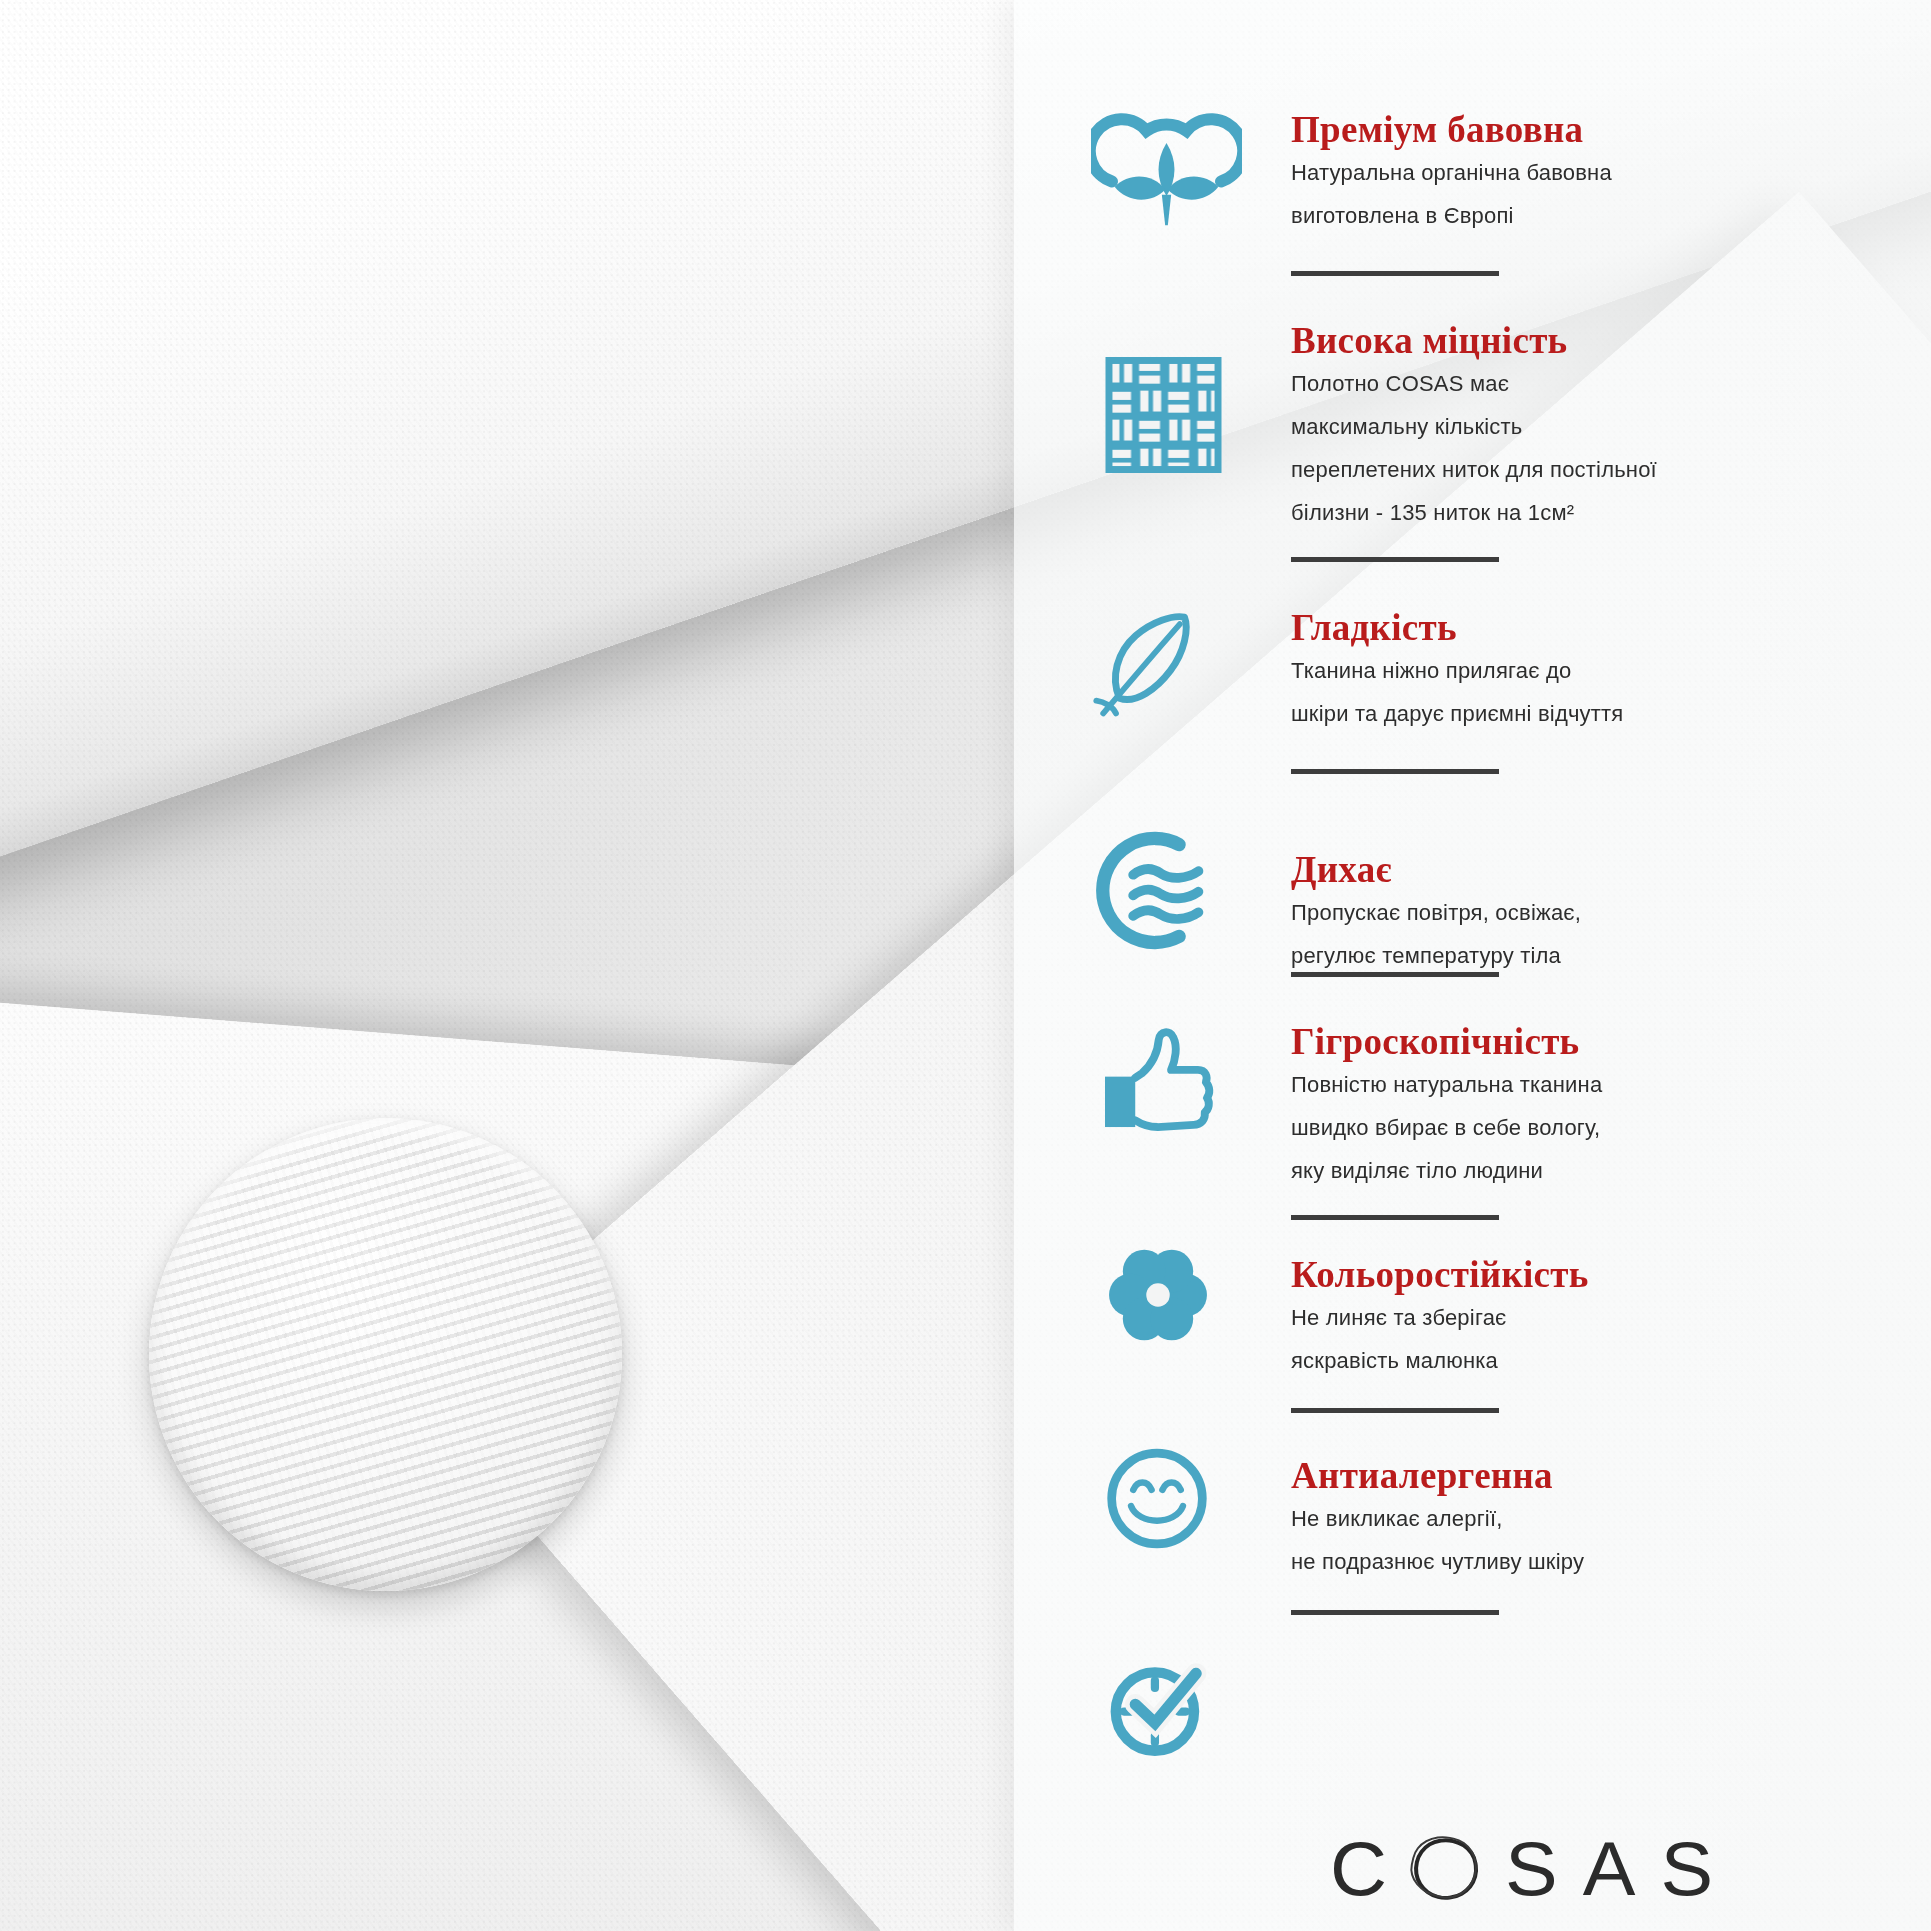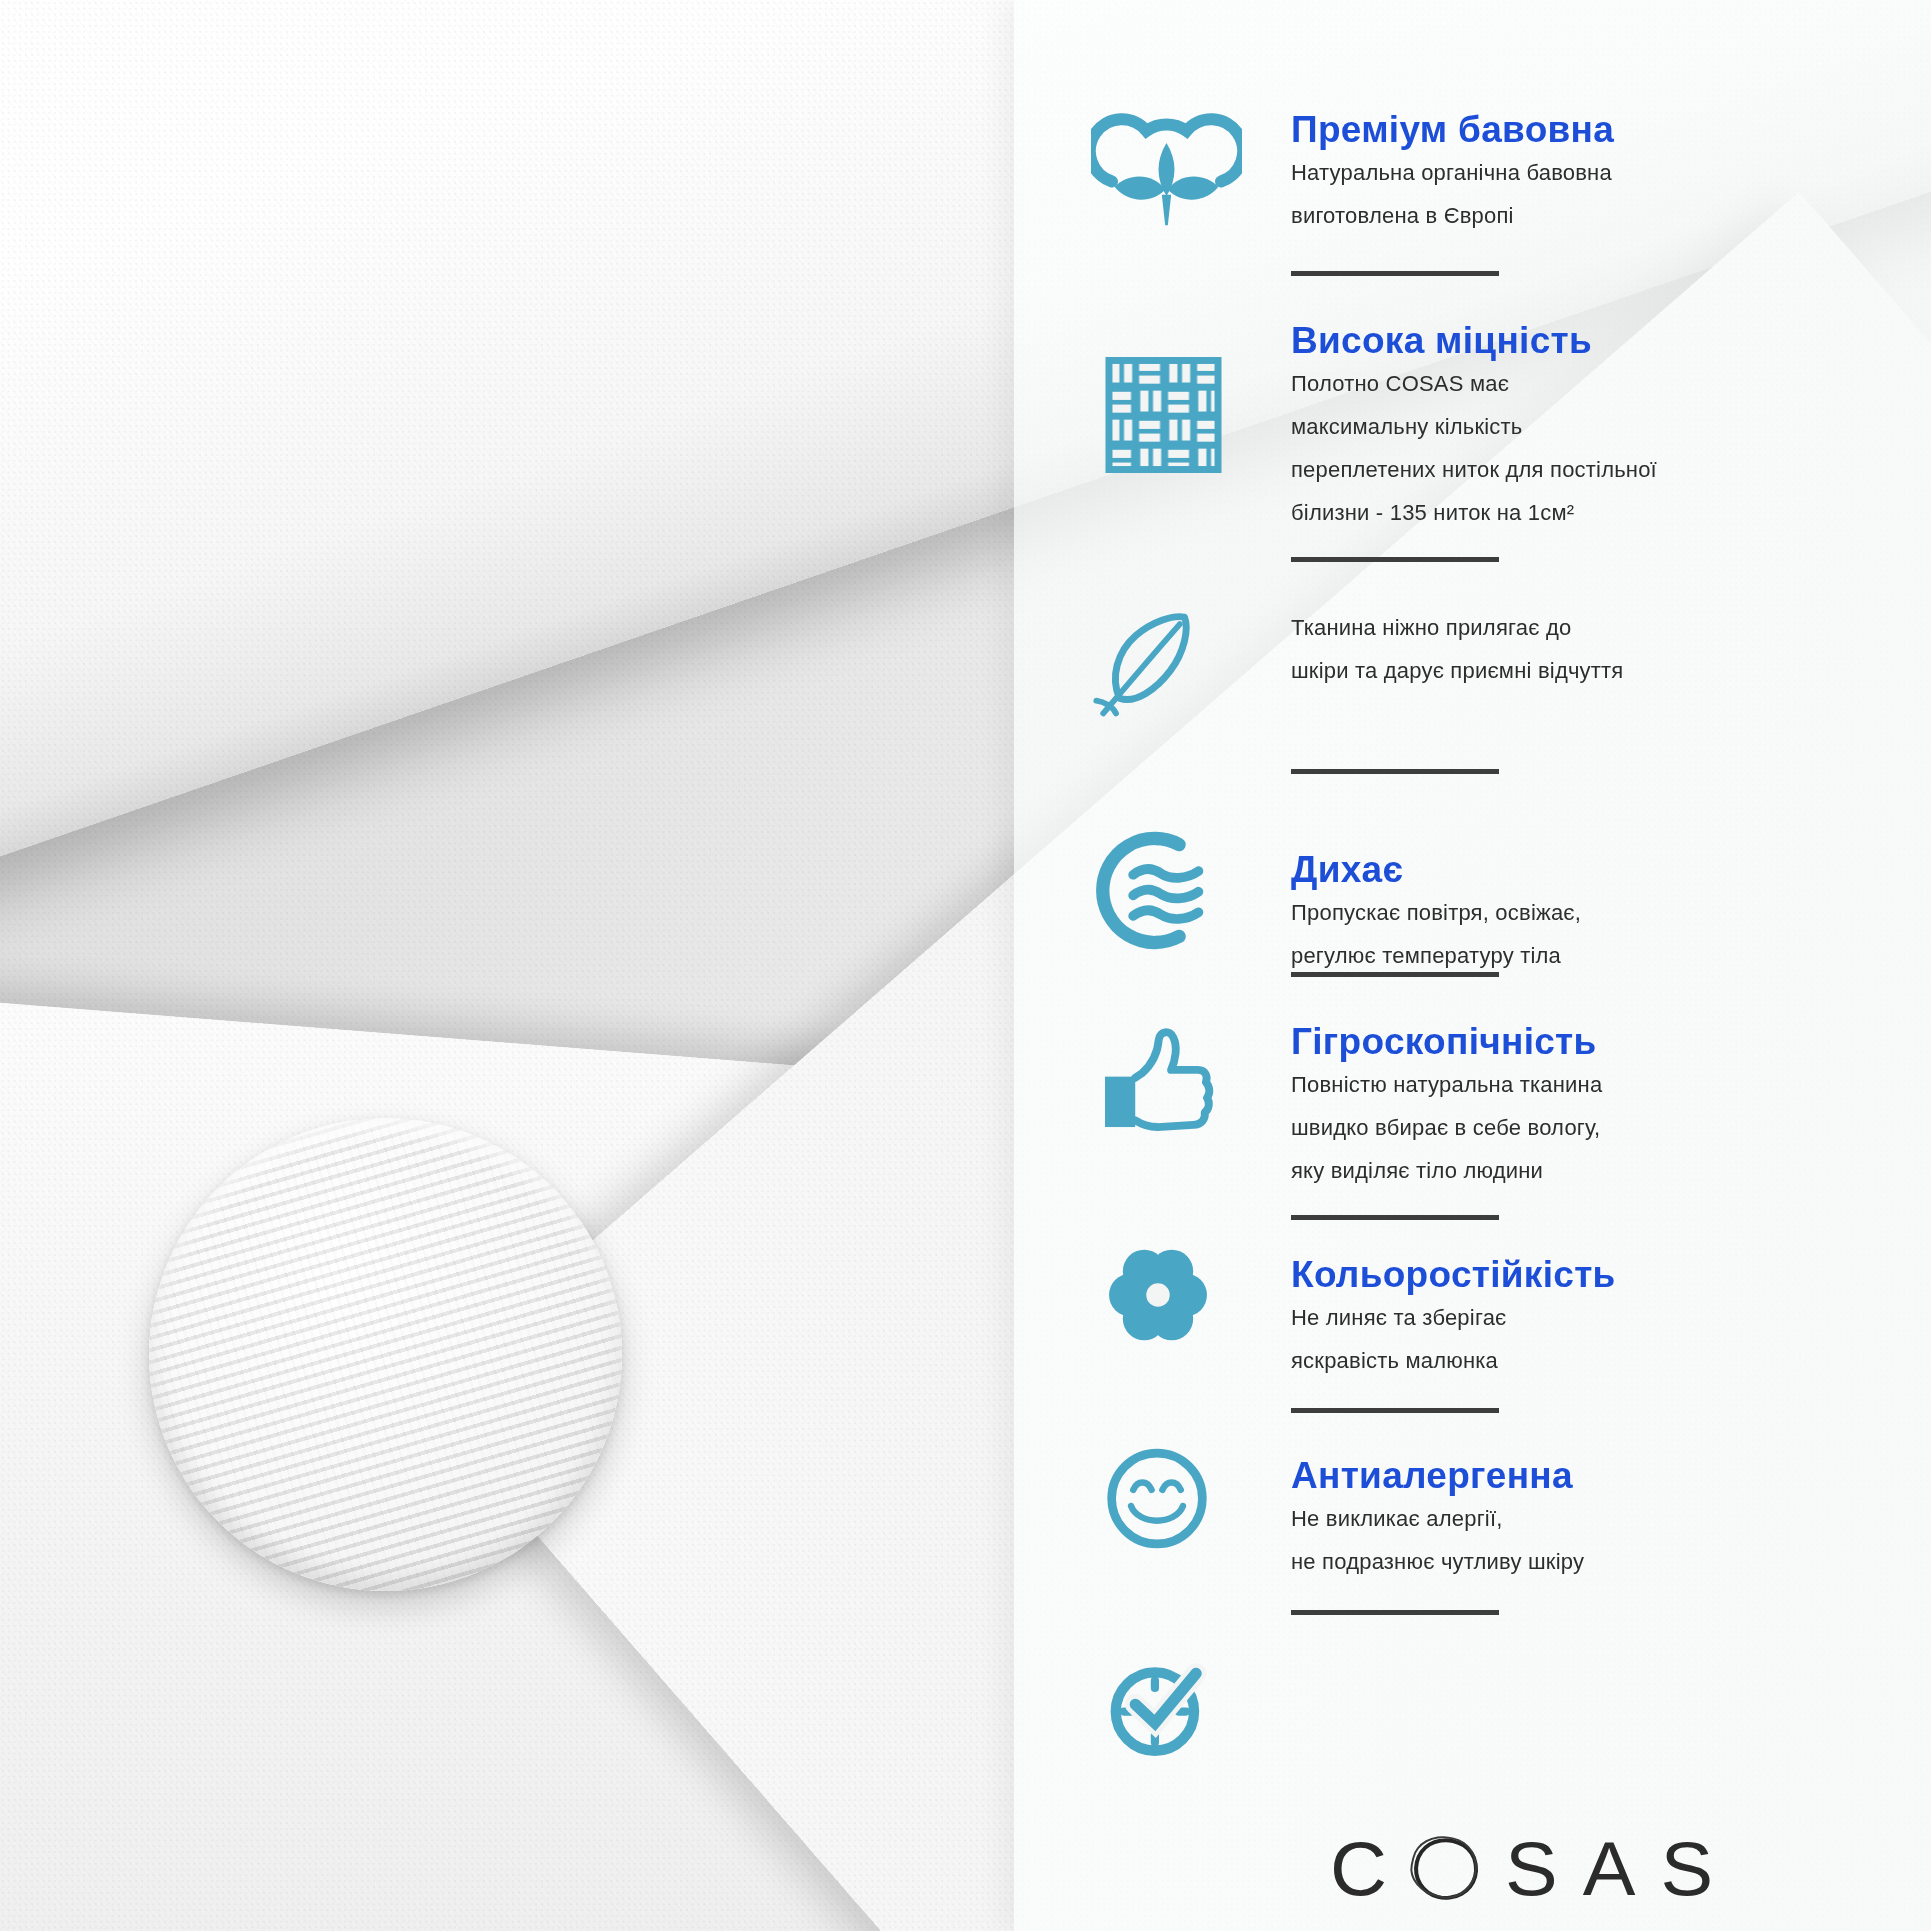--- a/index.html
+++ b/index.html
@@ -64,21 +64,21 @@
   
   .panel {
     position: absolute; left: 1014px; top: 0; width: 917px; height: 1931px;
     background: rgba(252,253,253,0.70);
     box-shadow: -11.6px 0 27px rgba(0,0,0,0.05);
   }
 
   .item { position: absolute; left: 1291px; width: 599px; }
   .item .title {
     font-size: 37px; font-weight: bold; line-height: 43px;
-    color: #1d4ed8; letter-spacing: 0.3px;
+    color: #b91c1c; letter-spacing: 0.3px; font-family: Liberation Serif, serif;
   }
   .item .desc {
     font-size: 22px; line-height: 43px; color: #2d2d2d;
     white-space: pre-line; letter-spacing: 0.2px;
   }
   .i1 { top: 108px; } .i2 { top: 319px; } .i3 { top: 606px; } .i4 { top: 814px; margin-top: 34px; }
   .i5 { top: 1020px; } .i6 { top: 1253px; } .i7 { top: 1454px; } .i8 { top: 1661px; }
 
   .icon { position: absolute; color: #49a6c4; }
   .icon svg { width: 100%; height: 100%; display: block; }
@@ -228,20 +228,21 @@
 виготовлена в Європі</div>
   </div>
   <div class="item i2">
     <div class="title">Висока міцність</div>
     <div class="desc">Полотно COSAS має
 максимальну кількість
 переплетених ниток для постільної
 білизни - 135 ниток на 1см²</div>
   </div>
   <div class="item i3">
+    <div class="title">Гладкість</div>
     <div class="desc">Тканина ніжно прилягає до
 шкіри та дарує приємні відчуття</div>
   </div>
   <div class="item i4">
     <div class="title">Дихає</div>
     <div class="desc">Пропускає повітря, освіжає,
 регулює температуру тіла</div>
   </div>
   <div class="item i5">
     <div class="title">Гігроскопічність</div>

